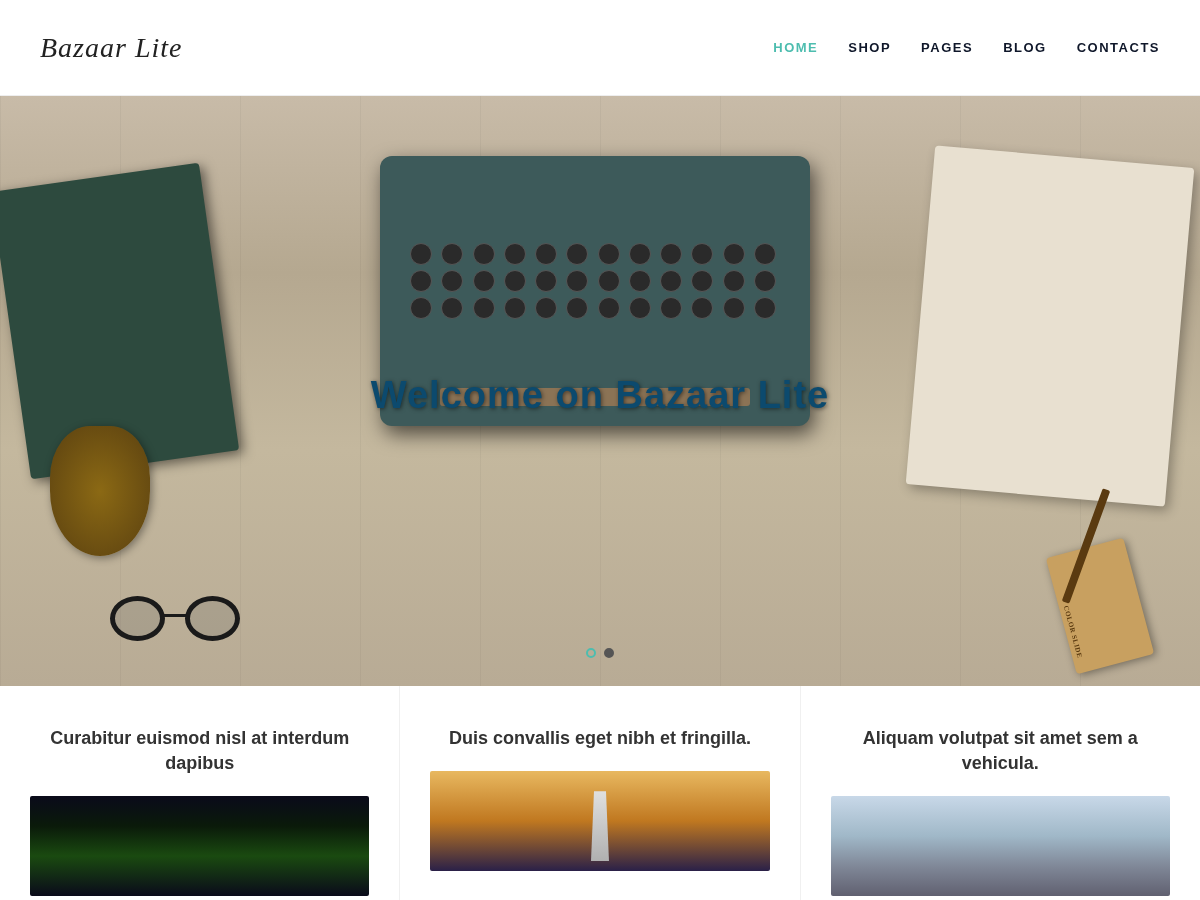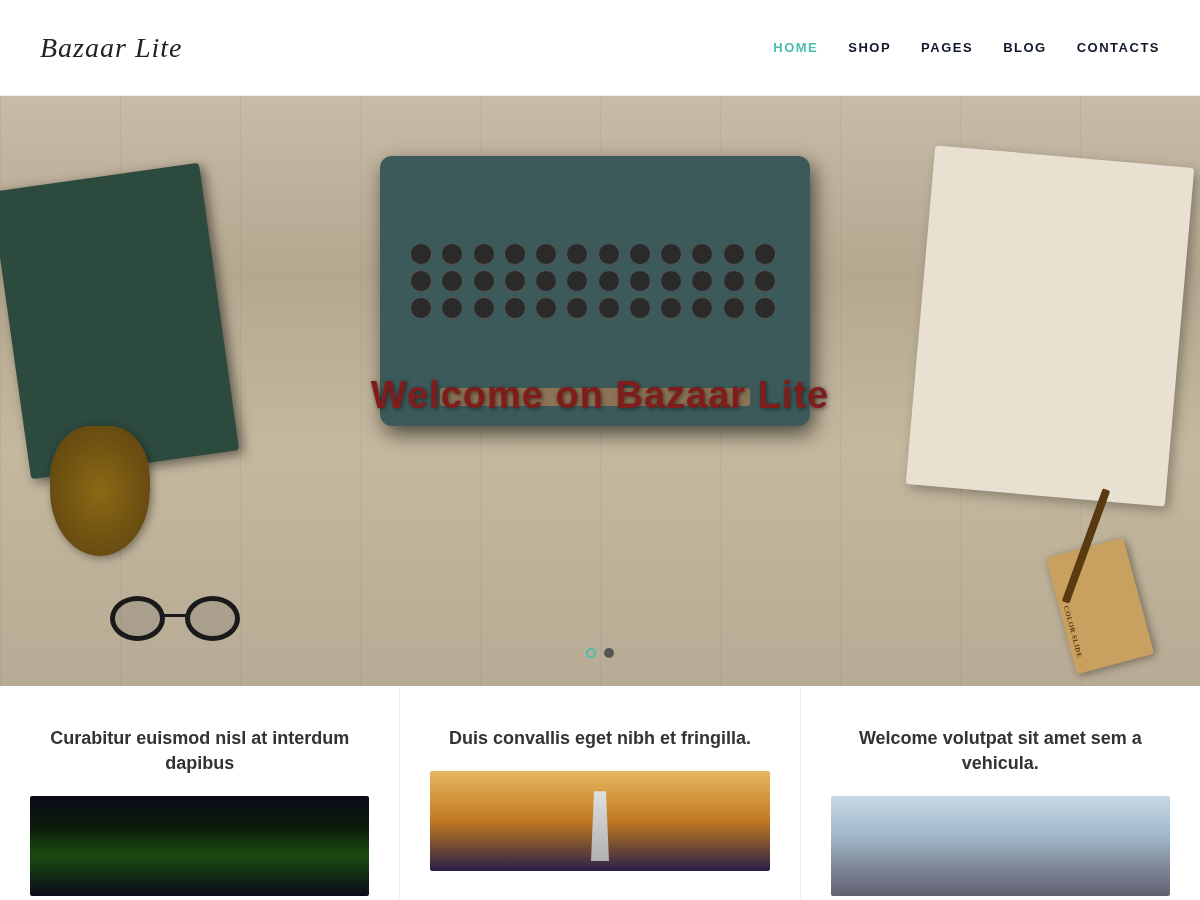--- a/index.html
+++ b/index.html
@@ -206,21 +206,21 @@
       transform: rotate(20deg);
       border-radius: 2px;
     }
     
     .hero-text {
       position: absolute;
       top: 50%;
       left: 50%;
       transform: translate(-50%, -40%);
       text-align: center;
-      color: #7f1d1d;
+      color: #0c4a6e;
     }
     .hero-title {
       font-size: 38px;
       font-weight: bold;
       letter-spacing: 1px;
       text-shadow: 1px 1px 4px rgba(0,0,0,0.5);
       font-family: Arial, sans-serif;
     }
     
     .slider-dots {
@@ -383,16 +383,16 @@
     <h3 class="feature-title">Curabitur euismod nisl at interdum dapibus</h3>
     <div class="feature-img aurora"></div>
   </div>
   <div class="feature-col">
     <h3 class="feature-title">Duis convallis eget nibh et fringilla.</h3>
     <div class="feature-img lighthouse">
       <div class="lighthouse-shape"></div>
     </div>
   </div>
   <div class="feature-col">
-    <h3 class="feature-title">Welcome volutpat sit amet sem a vehicula.</h3>
+    <h3 class="feature-title">Aliquam volutpat sit amet sem a vehicula.</h3>
     <div class="feature-img mountain"></div>
   </div>
 </div>
 
 </body></html>

